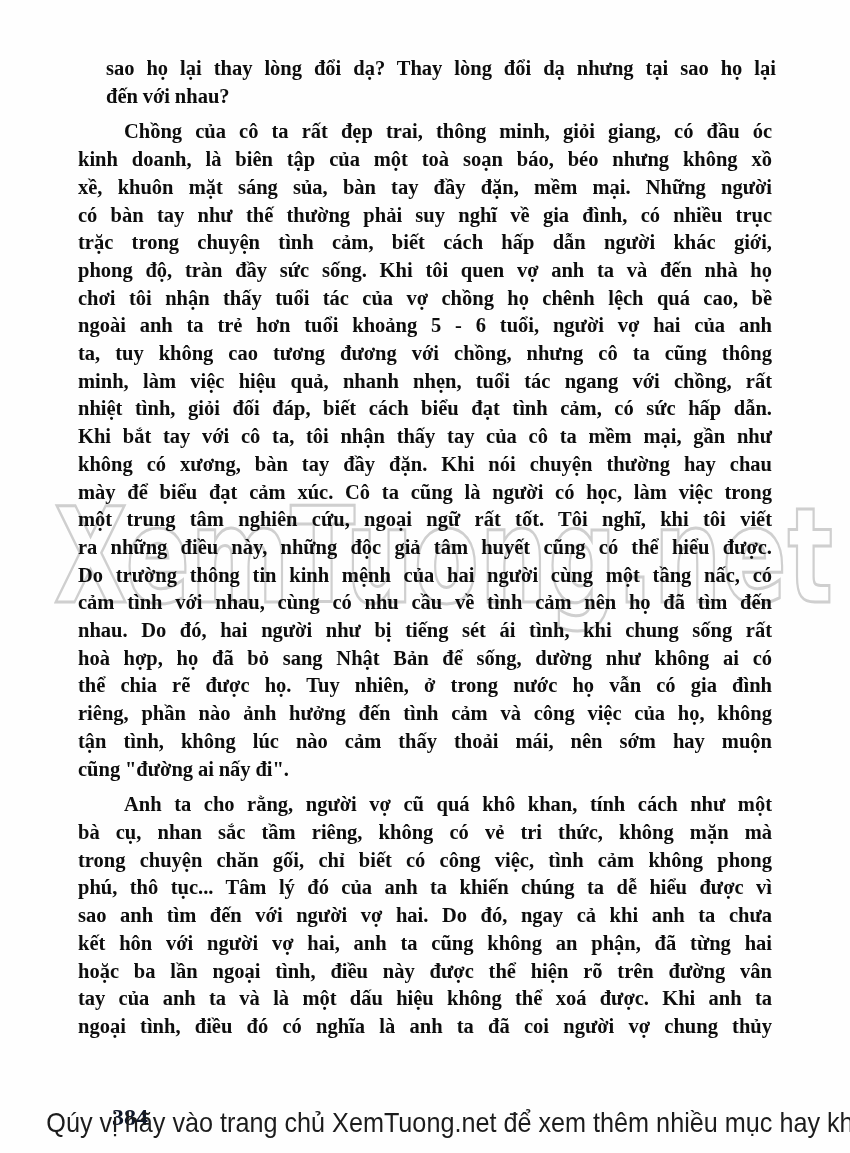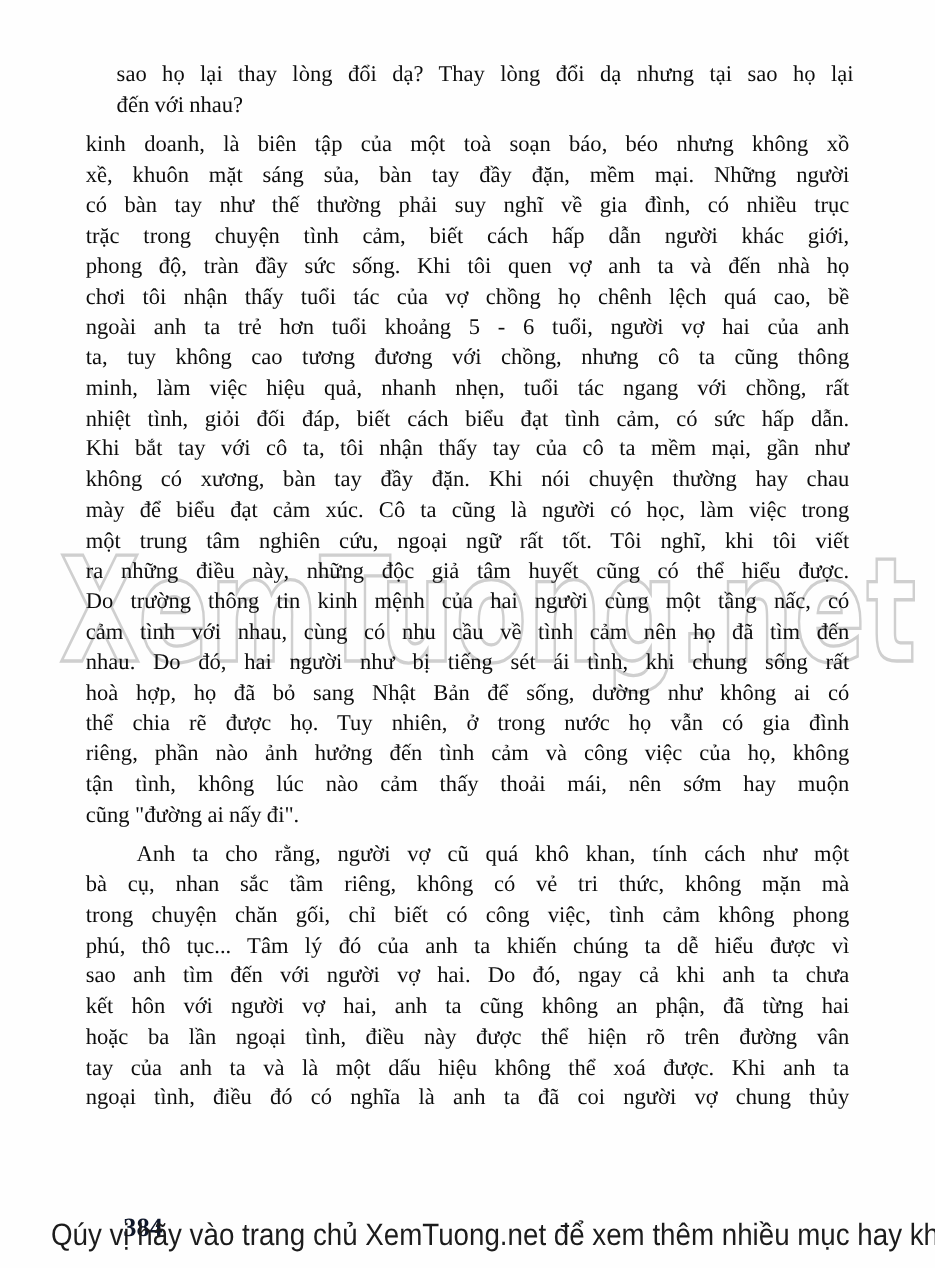--- a/index.html
+++ b/index.html
@@ -31,21 +31,21 @@
     z-index:0;
     user-select:none;
   }
   
   .content{
     position:absolute;
     left:78px;top:55px;
     width:694px;
     z-index:1;
     color:#0d0d0d;
-    font-weight:400;
+    font-weight:700;
     font-size:20.5px;
     line-height:27.7px;
     word-spacing:-0.3px;
   }
   .para{margin:0 0 8px 0;}
   .para:last-child{margin-bottom:0;}
   
   .para.shifted{margin-left:28px;margin-right:-4px;}
   .line{
     text-align:justify;
@@ -90,20 +90,21 @@
 <div class="page">
 
   <div class="watermark">XemTuong.net</div>
 
   <div class="content">
       <div class="para shifted">
         <div class="line first">sao họ lại thay lòng đổi dạ? Thay lòng đổi dạ nhưng tại sao họ lại</div>
         <div class="line last">đến với nhau?</div>
       </div>
       <div class="para indent">
+        <div class="line first">Chồng của cô ta rất đẹp trai, thông minh, giỏi giang, có đầu óc</div>
         <div class="line">kinh doanh, là biên tập của một toà soạn báo, béo nhưng không xồ</div>
         <div class="line">xề, khuôn mặt sáng sủa, bàn tay đầy đặn, mềm mại. Những người</div>
         <div class="line">có bàn tay như thế thường phải suy nghĩ về gia đình, có nhiều trục</div>
         <div class="line">trặc trong chuyện tình cảm, biết cách hấp dẫn người khác giới,</div>
         <div class="line">phong độ, tràn đầy sức sống. Khi tôi quen vợ anh ta và đến nhà họ</div>
         <div class="line">chơi tôi nhận thấy tuổi tác của vợ chồng họ chênh lệch quá cao, bề</div>
         <div class="line">ngoài anh ta trẻ hơn tuổi khoảng 5 - 6 tuổi, người vợ hai của anh</div>
         <div class="line">ta, tuy không cao tương đương với chồng, nhưng cô ta cũng thông</div>
         <div class="line">minh, làm việc hiệu quả, nhanh nhẹn, tuổi tác ngang với chồng, rất</div>
         <div class="line">nhiệt tình, giỏi đối đáp, biết cách biểu đạt tình cảm, có sức hấp dẫn.</div>

